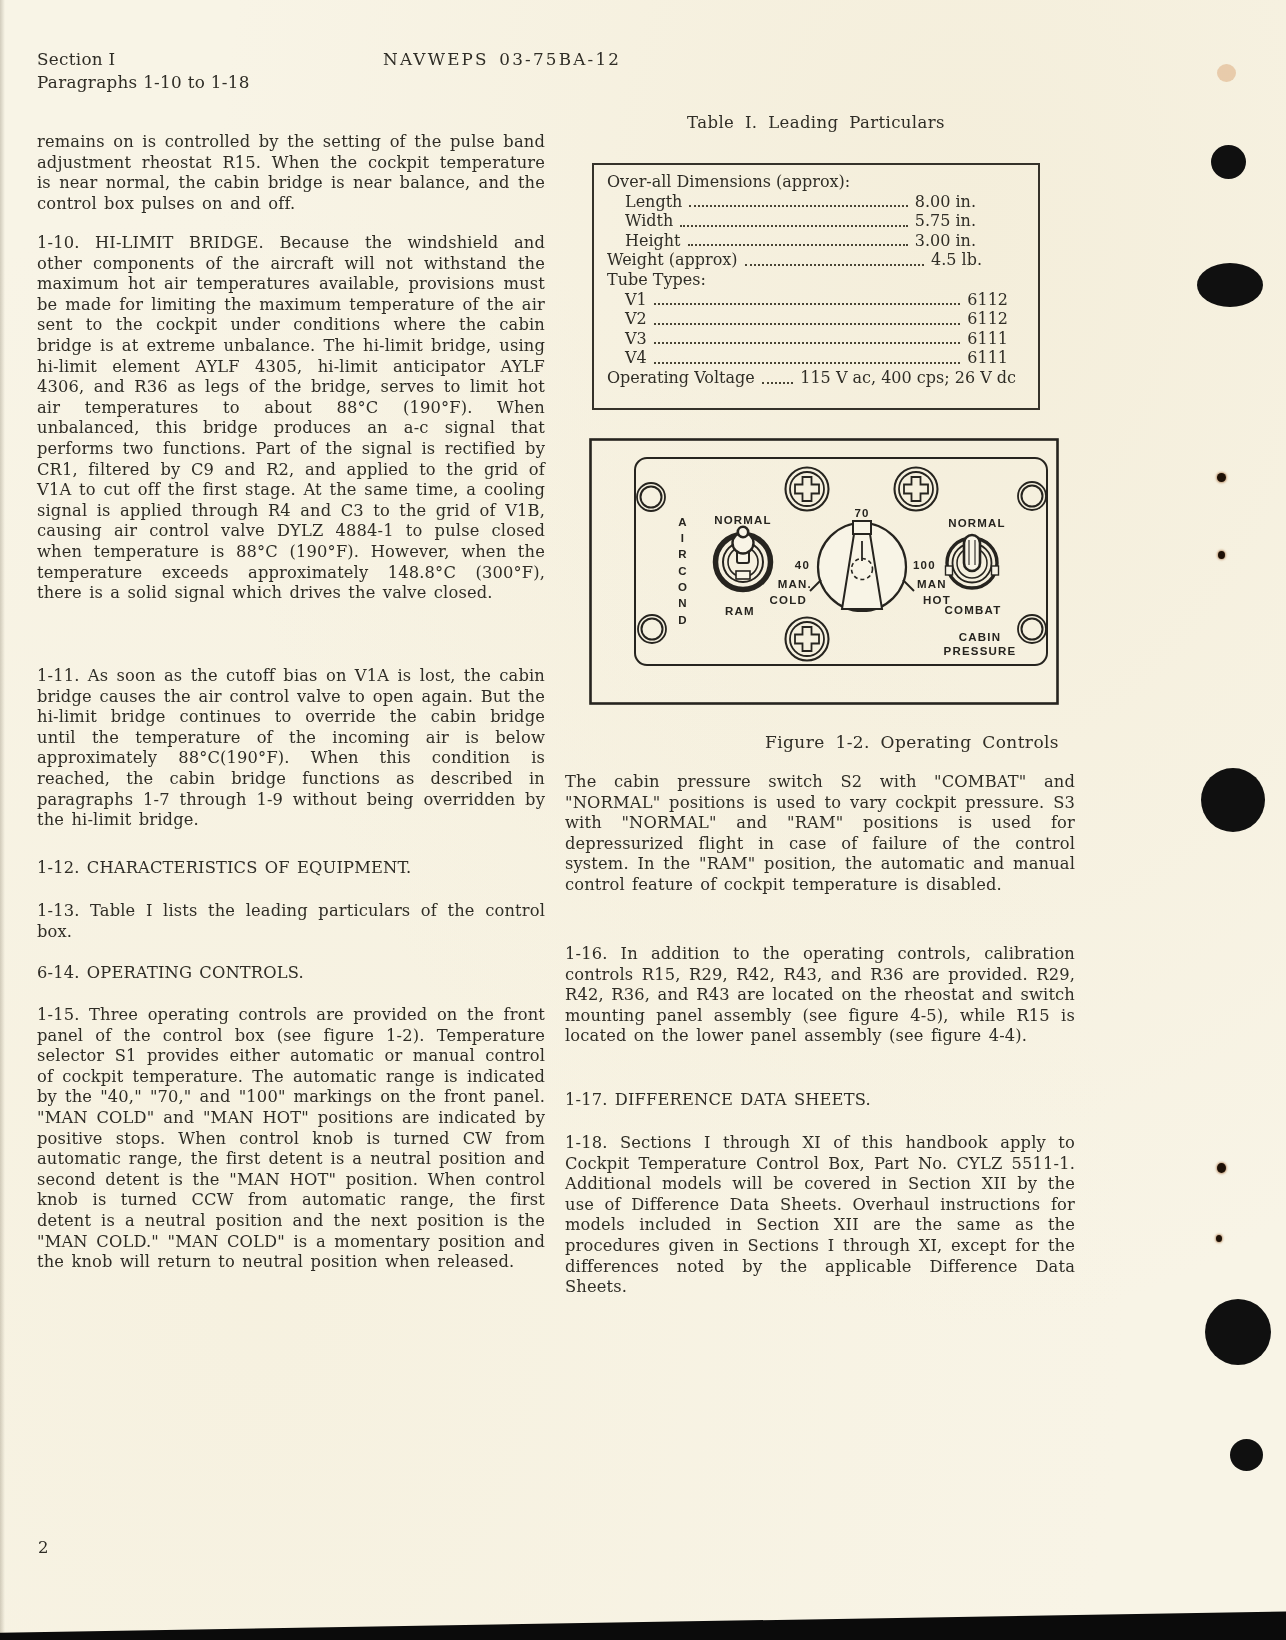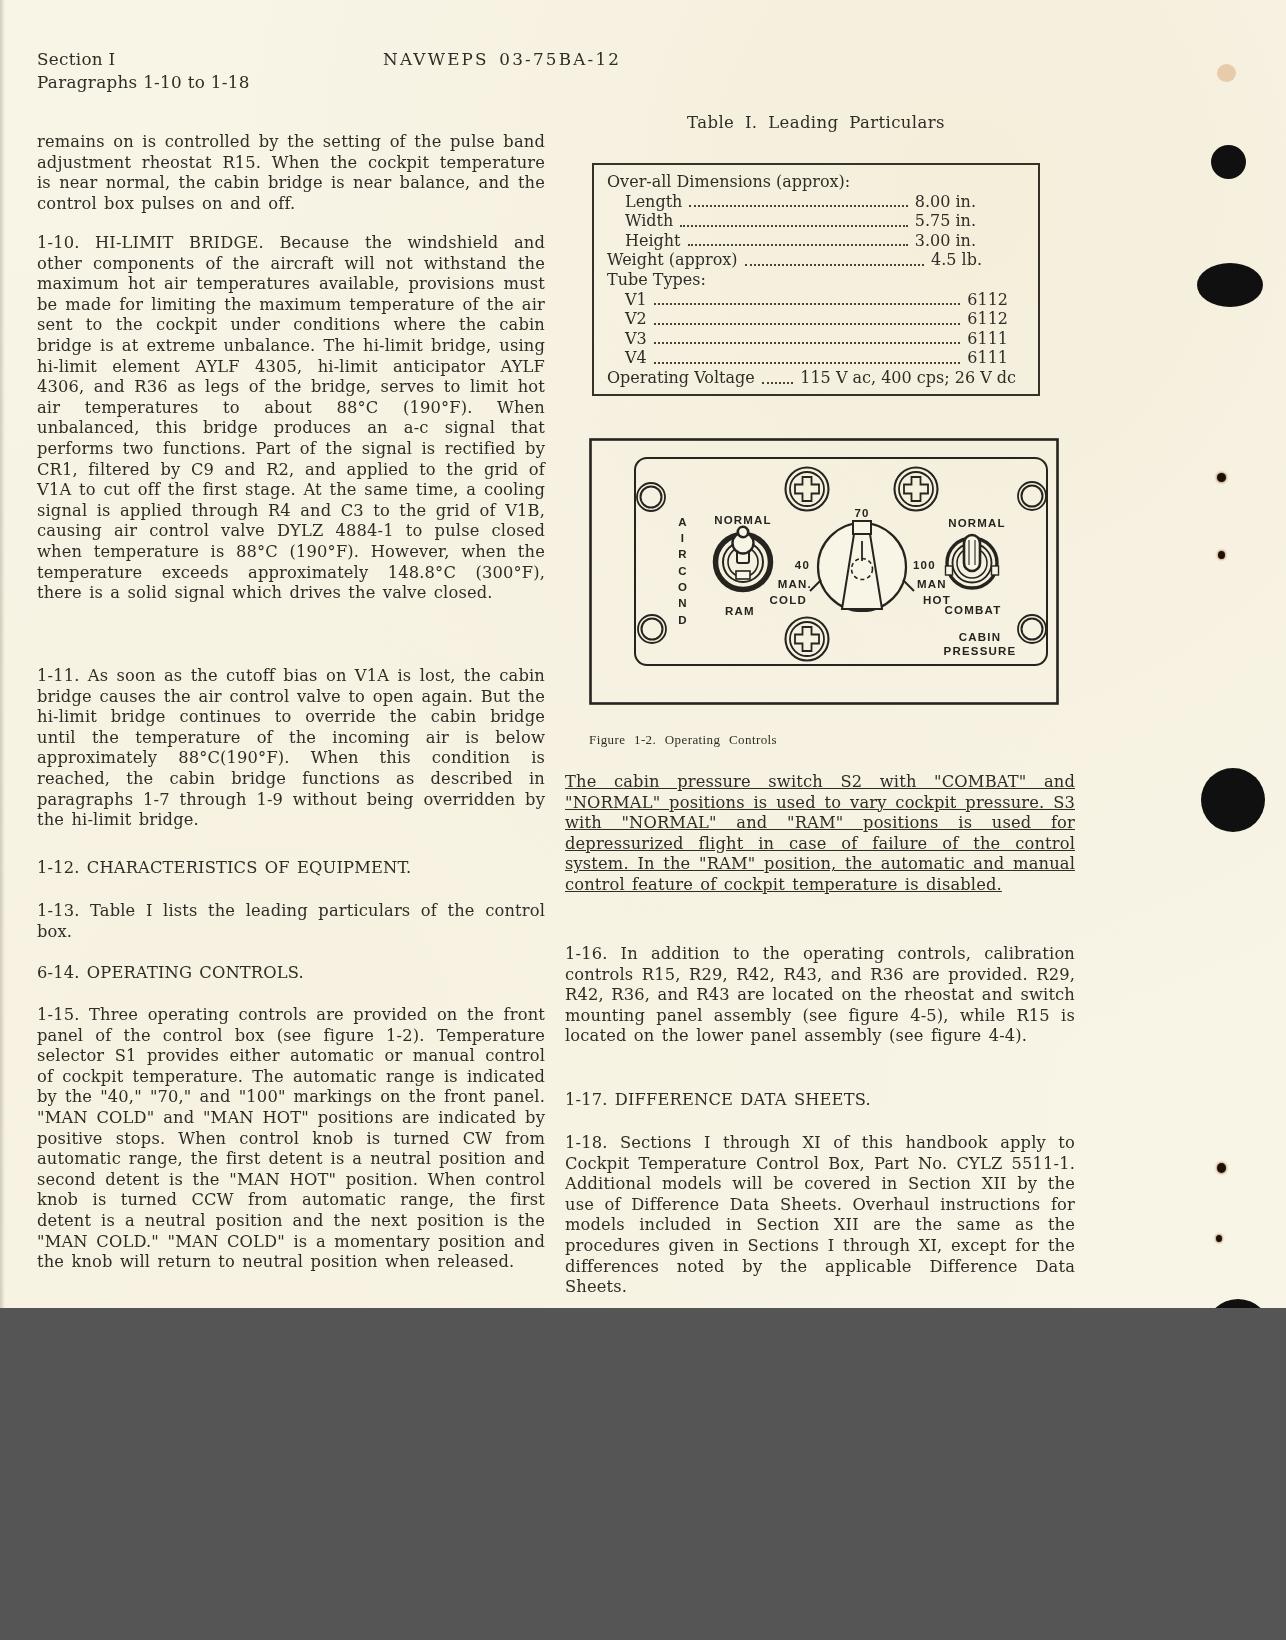--- a/index.html
+++ b/index.html
@@ -1,18 +1,18 @@
 <!DOCTYPE html>
 <html><head>
 <meta charset="utf-8">
 <style>
   html,body{margin:0;padding:0;background:#555;}
   .page{
     position:relative;
-    width:1286px;height:1308px;
+    width:1286px;height:1640px;
     margin:0 auto;
     background:
       radial-gradient(ellipse at 75% 15%, rgba(235,224,192,.30), transparent 55%),
       radial-gradient(ellipse at 20% 80%, rgba(240,232,205,.25), transparent 60%),
       #f8f4e6;
     overflow:hidden;
     font-family:"DejaVu Serif", serif;
     color:#2f2d26;
   }
   .page::before{
@@ -26,40 +26,40 @@
   p.body{
     margin:0;width:508px;
     font-size:16.3px;line-height:20.6px;
     text-align:justify;letter-spacing:.15px;word-spacing:2px;
   }
   .ttl{
     font-size:16.5px;text-align:center;word-spacing:5px;letter-spacing:.4px;
   }
   .table-box{
     border:2px solid #35322a;
-    padding:7px 0 6px;
+    padding:7px 0 20px;
     font-size:16px;line-height:19.6px;
     background:transparent;
   }
   .trow{display:flex;align-items:baseline;padding-left:13px;}
   .trow.indent{padding-left:31px;}
   .trow.dim{padding-right:62px;}
   .trow.wt{padding-right:56px;}
   .trow.tube{padding-right:30px;}
   .trow.volt{padding-right:22px;}
   .tlabel{white-space:nowrap;}
   .tvalue{white-space:nowrap;}
   .leader{
     flex:1;min-width:12px;height:1px;
     border-bottom:2.4px dotted #474334;
     margin:0 7px;align-self:flex-end;margin-bottom:4px;
   }
   .fig-caption{
-    width:470px;text-align:left;
-    font-size:13px;word-spacing:5px;letter-spacing:.4px;font-family:Liberation Serif, serif;
+    width:470px;text-align:right;
+    font-size:17px;word-spacing:5px;letter-spacing:.4px;
   }
   .pagenum{font-size:16.5px;}
   .blob{position:absolute;border-radius:50%;}
   .blob.black{background:#101010;}
   .blob.tan{background:#e3bf99;opacity:.75;}
   .blob.speck{background:#1d1006;box-shadow:0 0 2px 1px rgba(150,85,35,.55);}
   .bottom-bar{
     position:absolute;left:-14px;top:1633px;width:1330px;height:70px;
     background:#0b0b0b;
     transform:rotate(-0.95deg);transform-origin:left top;
@@ -239,21 +239,21 @@
       <rect class="fillp" x="-8" y="-28" width="16" height="36" rx="8" stroke-width="2.6"></rect>
       <path class="ln" d="M-3,-23 L-3,2 M3,-23 L3,2" stroke-width="1.1"></path>
     </g>
     <text class="figtext" x="384" y="176" text-anchor="middle">COMBAT</text>
     <text class="figtext" x="391" y="203" text-anchor="middle">CABIN</text>
     <text class="figtext" x="391" y="217" text-anchor="middle">PRESSURE</text>
   </svg>
 
   <div class="blk fig-caption" style="left:589px;top:732px;">Figure 1-2.  Operating Controls</div>
 
-  <p class="blk body" style="left:565px;top:772px;width:510px;text-decoration:underline;">The cabin pressure switch S2 with "COMBAT" and "NORMAL" positions is used to vary cockpit pressure. S3 with "NORMAL" and "RAM" positions is used for depressurized flight in case of failure of the control system.  In the "RAM" position, the automatic and manual control feature of cockpit temperature is disabled.</p>
+  <p class="blk body" style="left:565px;top:772px;width:510px;">The cabin pressure switch S2 with "COMBAT" and "NORMAL" positions is used to vary cockpit pressure. S3 with "NORMAL" and "RAM" positions is used for depressurized flight in case of failure of the control system.  In the "RAM" position, the automatic and manual control feature of cockpit temperature is disabled.</p>
   <p class="blk body" style="left:565px;top:944px;width:510px;">1-16.  In addition to the operating controls, calibration controls R15, R29, R42, R43, and R36 are provided.  R29, R42, R36, and R43 are located on the rheostat and switch mounting panel assembly (see figure 4-5), while R15 is located on the lower panel assembly (see figure 4-4).</p>
   <p class="blk body" style="left:565px;top:1090px;width:510px;">1-17.  DIFFERENCE DATA SHEETS.</p>
   <p class="blk body" style="left:565px;top:1133px;width:510px;">1-18.  Sections I through XI of this handbook apply to Cockpit Temperature Control Box, Part No. CYLZ 5511-1.  Additional models will be covered in Section XII by the use of Difference Data Sheets.  Overhaul instructions for models included in Section XII are the same as the procedures given in Sections I through XI,  except for the differences noted by the applicable Difference Data Sheets.</p>
 
   <div class="blk pagenum" style="left:38px;top:1538px;">2</div>
 
   <div class="blob tan" style="left:1217px;top:64px;width:19px;height:18px;"></div>
   <div class="blob black" style="left:1211px;top:145px;width:35px;height:34px;"></div>
   <div class="blob black" style="left:1197px;top:263px;width:66px;height:44px;"></div>
   <div class="blob speck" style="left:1217px;top:473px;width:9px;height:9px;"></div>

